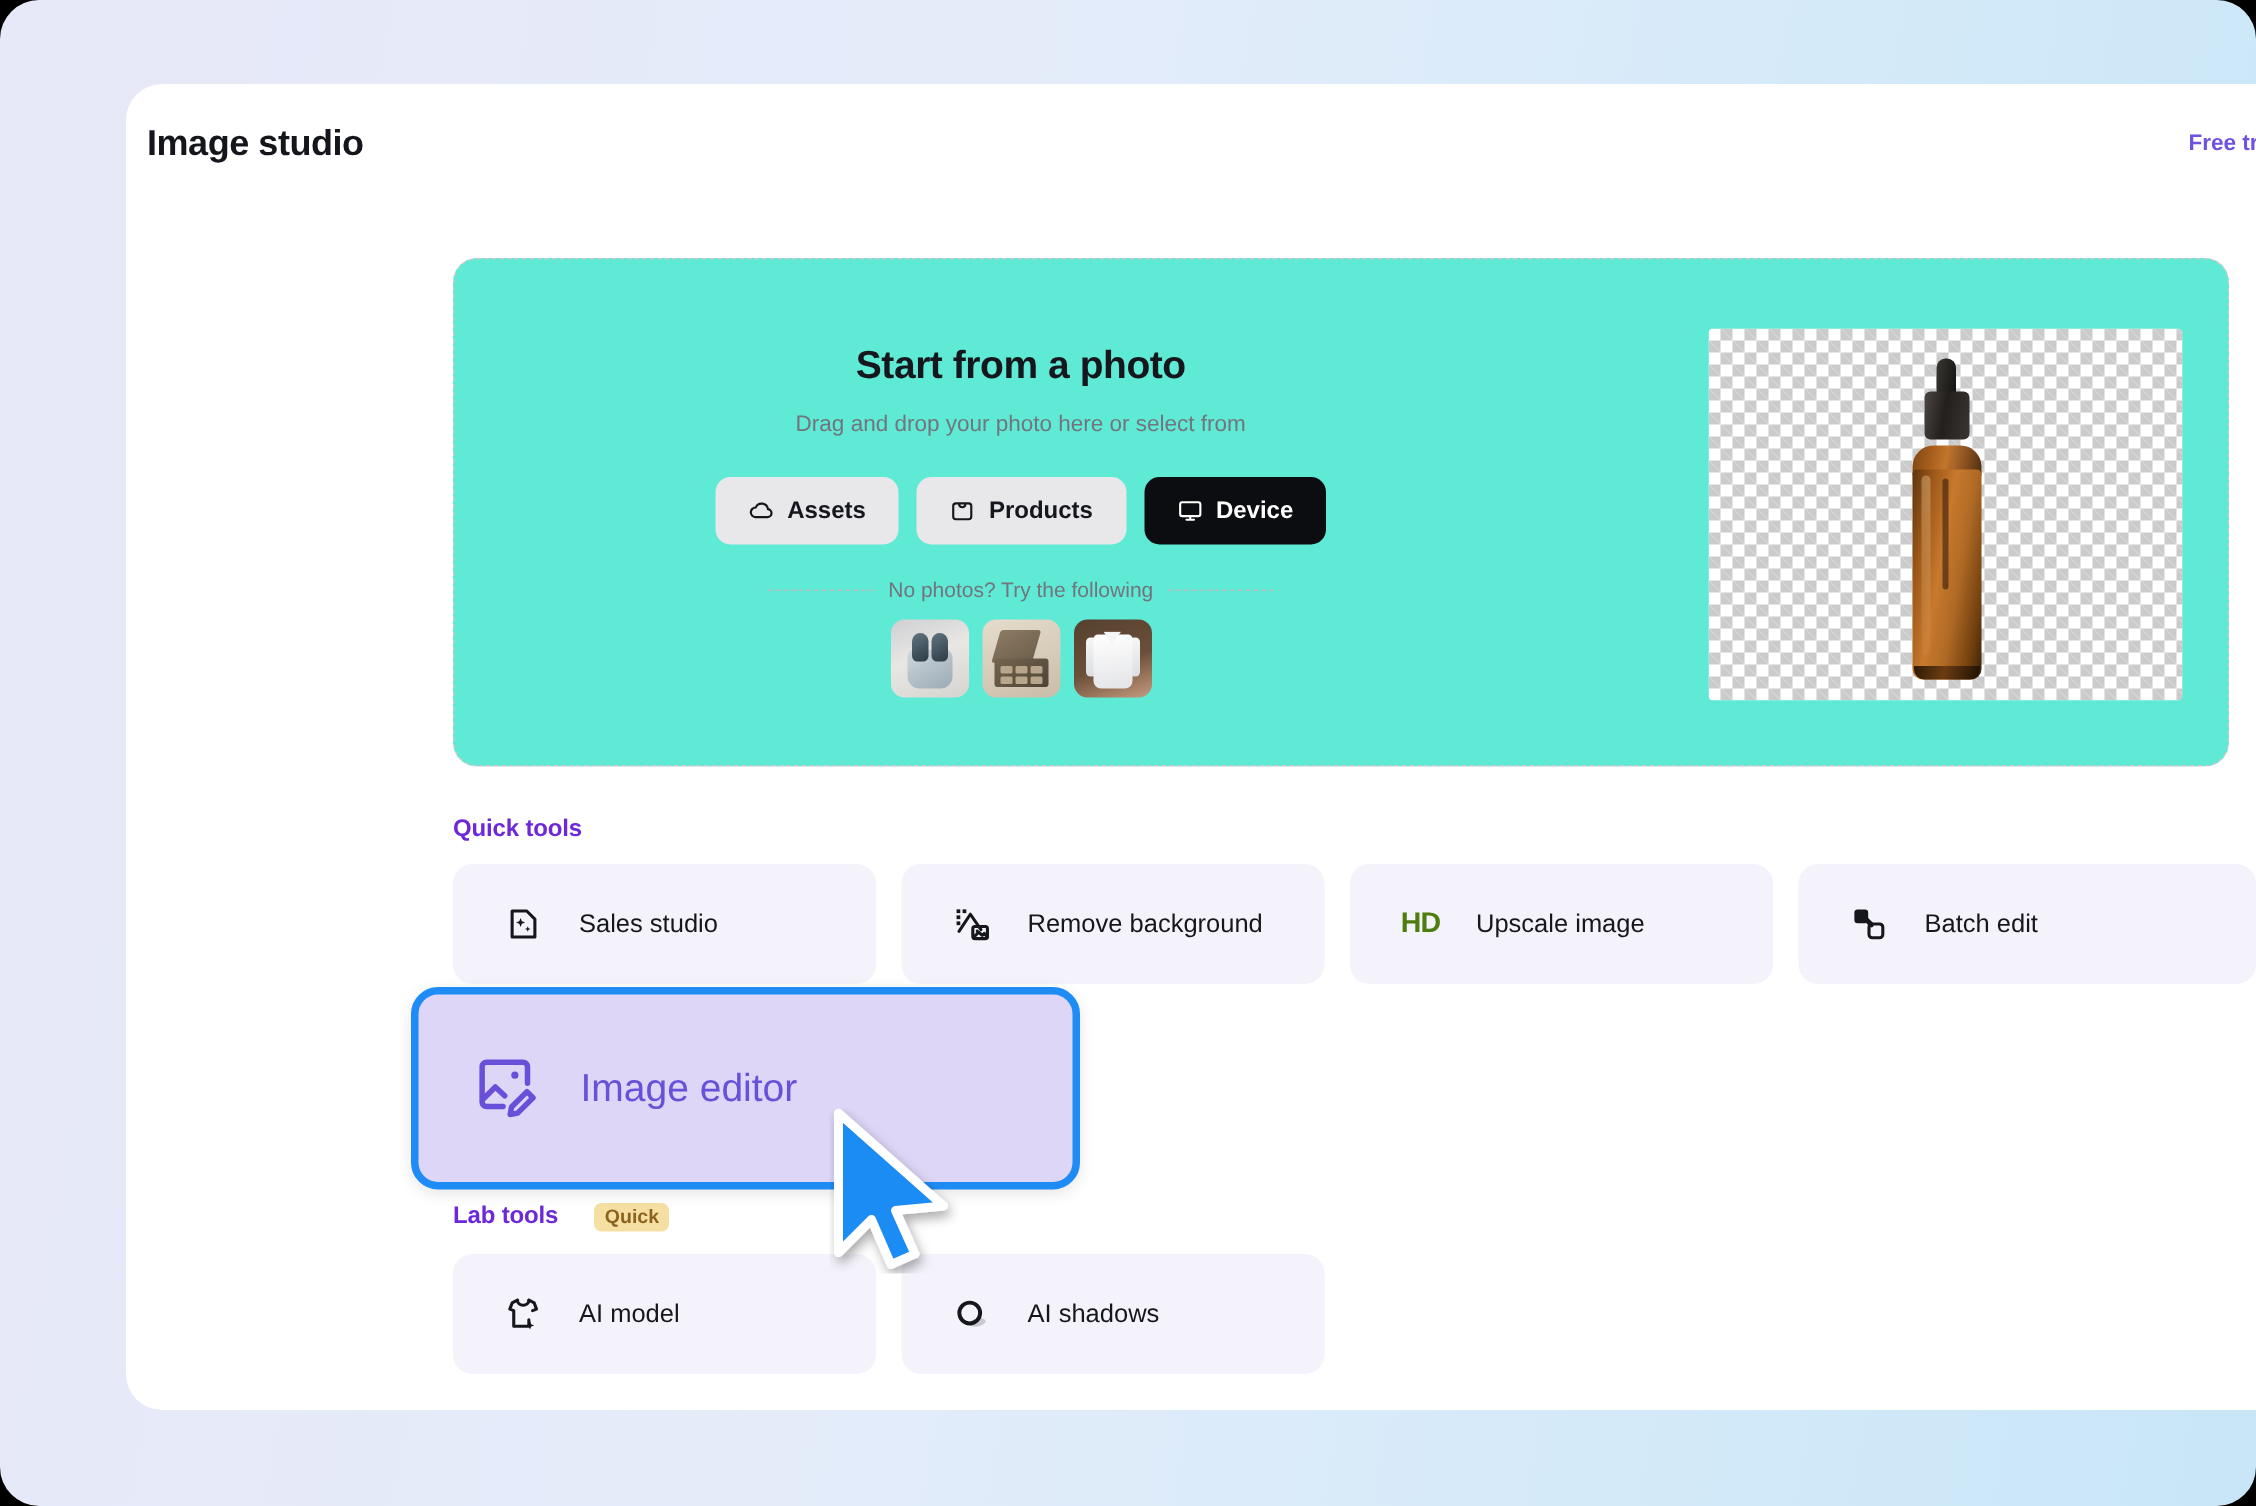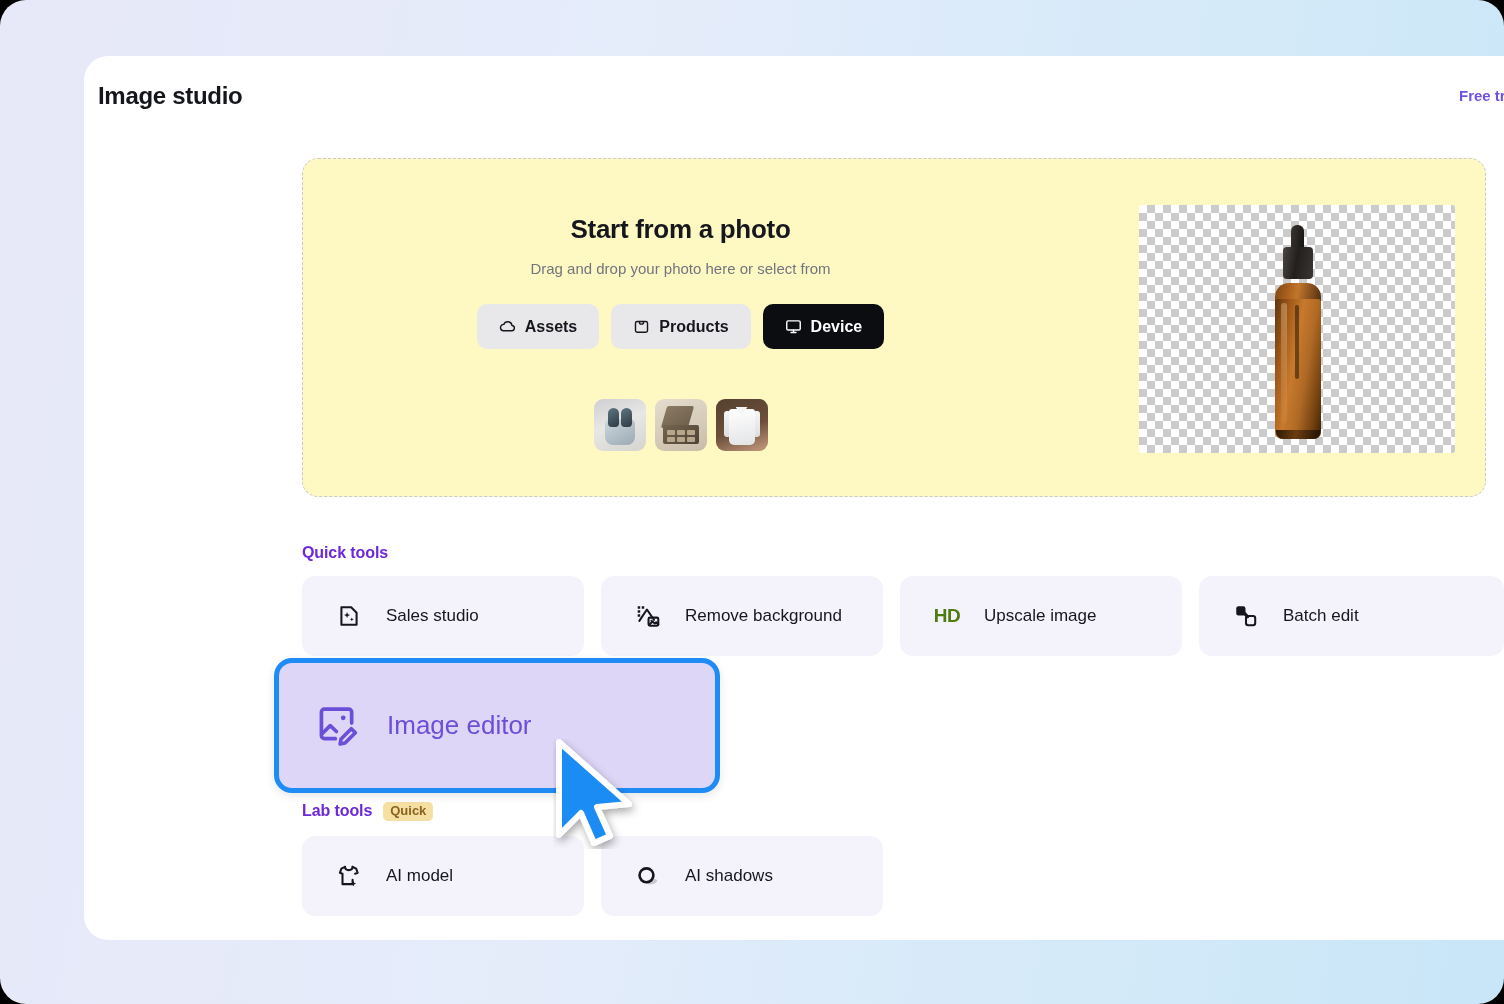--- a/index.html
+++ b/index.html
@@ -56,24 +56,24 @@
     font-size: 15px;
     font-weight: bold;
     color: #6f52e0;
     white-space: nowrap;
   }
 
   
   .dropzone {
     position: absolute;
     left: 218px;
-    top: 102px;
+    top: 116px;
     width: 1184px;
     height: 339px;
-    background: #fef9c3;
+    background: #5eead4;
     border: 1.5px dashed #c9c9cf;
     border-radius: 16px;
   }
 
   .dz-left {
     position: absolute;
     left: 0;
     top: 0;
     width: 755px;
     height: 100%;
@@ -301,21 +301,21 @@
     letter-spacing: -0.1px;
   }
   #quick-tools-title { left: 218px; top: 488px; }
 
   #lab-tools-title-wrap {
     position: absolute;
     left: 218px;
     top: 746px;
     display: flex;
     align-items: center;
-    gap: 11px;
+    gap: 24px;
   }
   #lab-tools-title-wrap .section-title { position: static; }
   .beta-badge {
     display: inline-block;
     padding: 2px 7px 3px;
     border-radius: 5px;
     background: #f5dfa2;
     color: #8a6320;
     font-size: 13px;
     font-weight: bold;
@@ -434,20 +434,25 @@
             <span>
               <svg width="17" height="17" viewBox="0 0 24 24" fill="none" stroke="currentColor" stroke-width="2" stroke-linecap="round" stroke-linejoin="round">
                 <rect x="2.5" y="4" width="19" height="13" rx="2"></rect>
                 <path d="M12 17v3M8.5 20.5h7"></path>
               </svg>
             </span>
             <span>Device</span>
           </button>
         </div>
 
+        <div class="dz-divider">
+          <span class="dash-line"></span>
+          <span class="dz-divider-text">No photos? Try the following</span>
+          <span class="dash-line"></span>
+        </div>
 
         <div class="thumbs">
           <div class="thumb th-buds">
             <div class="bud-case"></div>
             <div class="bud-l"></div>
             <div class="bud-r"></div>
           </div>
           <div class="thumb th-palette">
             <div class="lid"></div>
             <div class="base"></div>

